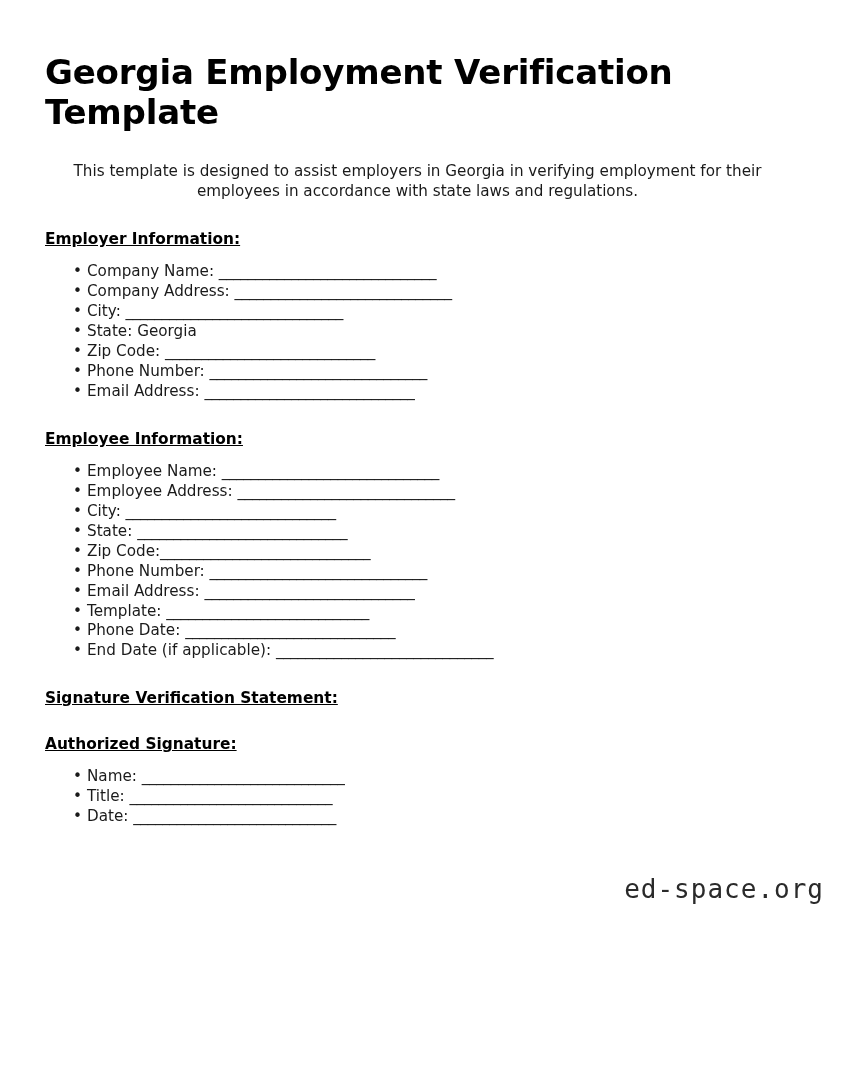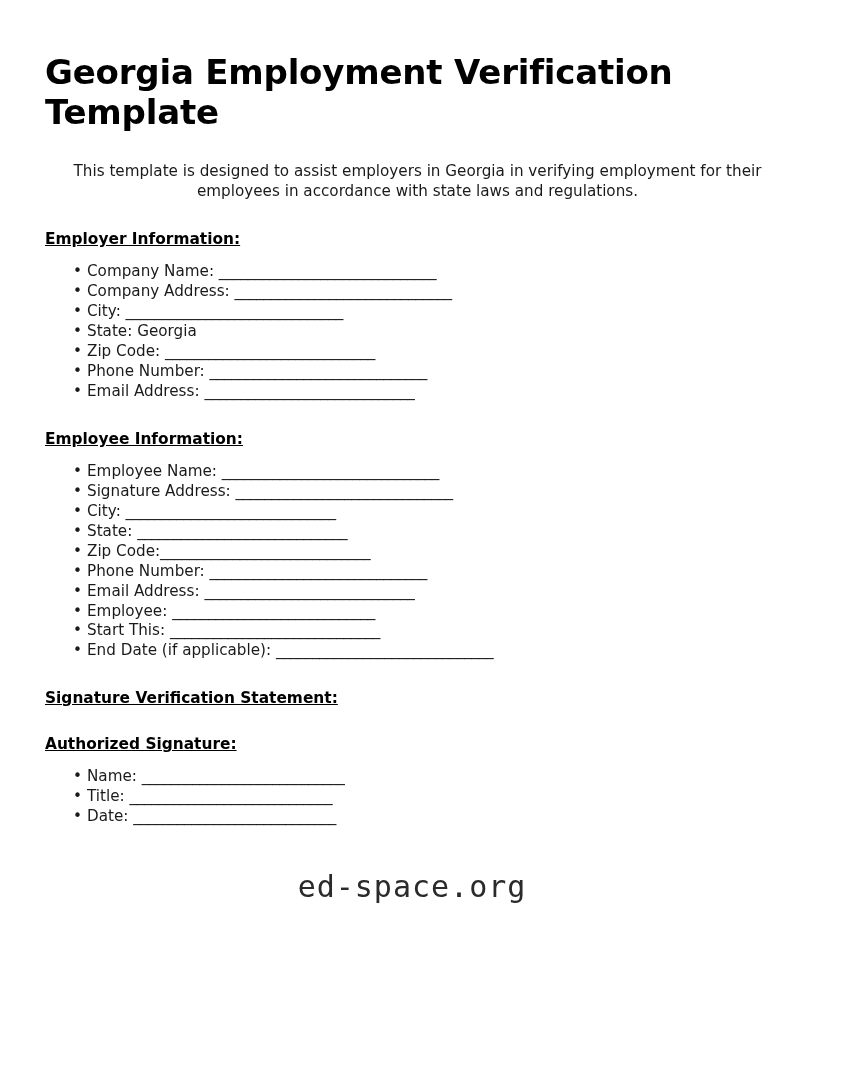--- a/index.html
+++ b/index.html
@@ -80,24 +80,24 @@
   }
   .blank-line {
     letter-spacing: -0.35px;
     margin-top: 28px;
   }
   .footer-watermark {
     position: absolute;
     left: 0;
     right: 0;
     bottom: 20px;
-    text-align: center;
+    text-align: right;
     padding-right: 20px;
     font-family: "DejaVu Sans Mono", "Liberation Mono", monospace;
-    font-size: 30px;
+    font-size: 26px;
     letter-spacing: 1px;
     color: #2a2a2a;
   }
 </style>
 </head>
 <body>
 
 <div class="page">
 
   <h1 class="doc-title">Georgia Employment Verification Template</h1>
@@ -113,28 +113,28 @@
     <li><span>State: Georgia</span><span class="blank-line"></span></li>
     <li><span>Zip Code: </span><span class="blank-line">_____________________________</span></li>
     <li><span>Phone Number: </span><span class="blank-line">______________________________</span></li>
     <li><span>Email Address: </span><span class="blank-line">_____________________________</span></li>
   </ul>
 
   <h2 class="section-heading gap-before-heading">Employee Information:</h2>
 
   <ul class="field-list">
     <li><span>Employee Name: </span><span class="blank-line">______________________________</span></li>
-    <li><span>Signature Address: </span><span class="blank-line">______________________________</span></li>
+    <li><span>Employee Address: </span><span class="blank-line">______________________________</span></li>
     <li><span>City: </span><span class="blank-line">_____________________________</span></li>
     <li><span>State: </span><span class="blank-line">_____________________________</span></li>
     <li><span>Zip Code:</span><span class="blank-line">_____________________________</span></li>
     <li><span>Phone Number: </span><span class="blank-line">______________________________</span></li>
     <li><span>Email Address: </span><span class="blank-line">_____________________________</span></li>
-    <li><span>Employee: </span><span class="blank-line">____________________________</span></li>
-    <li><span>Start This: </span><span class="blank-line">_____________________________</span></li>
+    <li><span>Template: </span><span class="blank-line">____________________________</span></li>
+    <li><span>Phone Date: </span><span class="blank-line">_____________________________</span></li>
     <li><span>End Date (if applicable): </span><span class="blank-line">______________________________</span></li>
   </ul>
 
   <h2 class="section-heading gap-before-heading">Signature Verification Statement:</h2>
 
 
   <h2 class="section-heading gap-before-heading">Authorized Signature:</h2>
 
   <ul class="field-list">
     <li><span>Name: </span><span class="blank-line">____________________________</span></li>

